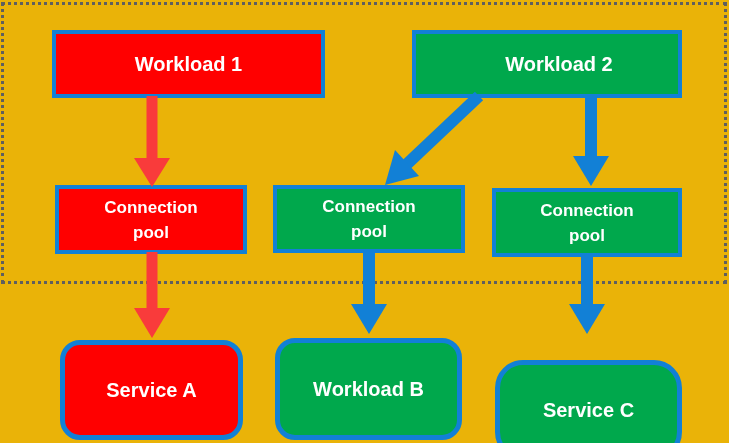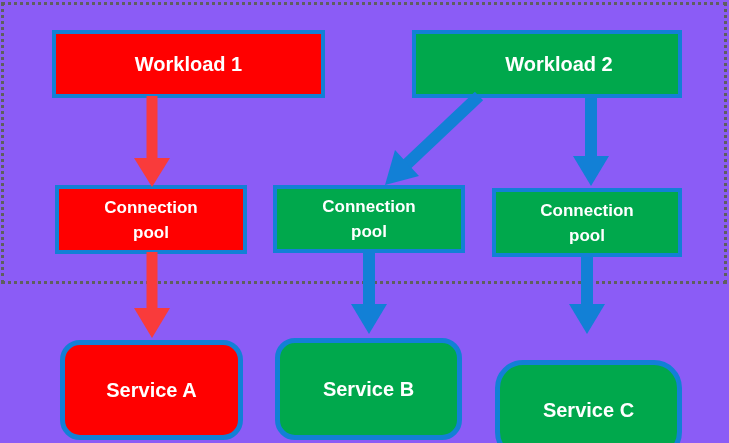--- a/index.html
+++ b/index.html
@@ -3,21 +3,21 @@
 <meta charset="utf-8">
 <style>
   html, body { margin: 0; padding: 0; background: #ffffff; }
   body {
     font-family: "Liberation Sans", "DejaVu Sans", sans-serif;
     width: 729px; height: 443px; overflow: hidden;
   }
   #canvas {
     position: relative;
     width: 729px; height: 443px;
-    background: #8b5cf6;
+    background: #eab308;
   }
   
   .boundary {
     position: absolute;
     left: 1px; top: 2px;
     width: 726px; height: 282px;
     box-sizing: border-box;
     border: 3px dotted #5f5f5f;
     background: transparent;
   }
@@ -86,21 +86,21 @@
 
   <div id="pool3" class="node rect fill-green pool">
     <span class="label">Connection pool</span>
   </div>
 
   <div id="serviceA" class="node round fill-red service">
     <span class="label">Service A</span>
   </div>
 
   <div id="serviceB" class="node round fill-green service">
-    <span class="label">Service B</span>
+    <span class="label">Workload B</span>
   </div>
 
   <div id="serviceC" class="node round fill-green service">
     <span class="label">Service C</span>
   </div>
 
   <svg id="arrows" viewBox="0 0 729 443" xmlns="http://www.w3.org/2000/svg">
 
     <g>
       <line x1="152" y1="96" x2="152" y2="160" stroke-width="11" stroke="#f93b3b"></line>

